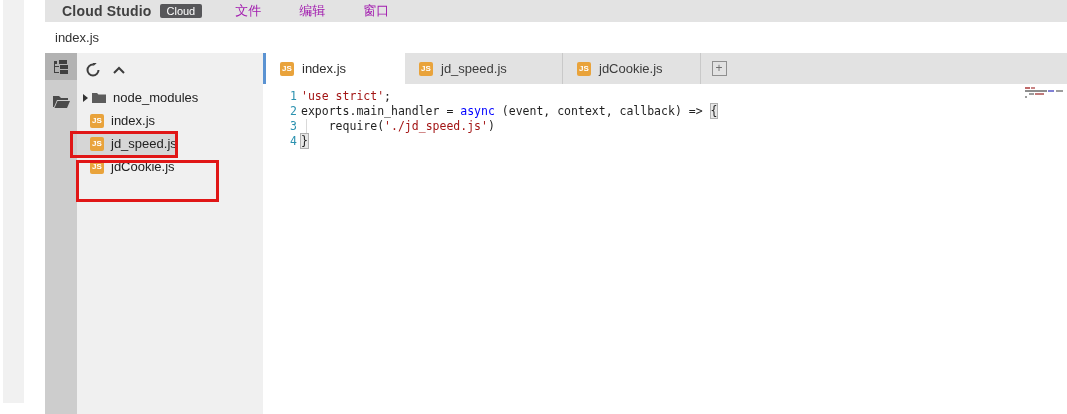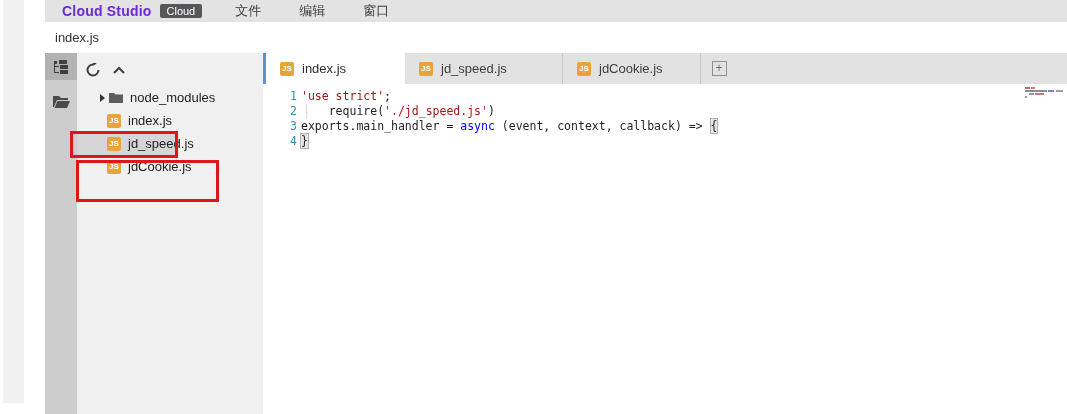--- a/index.html
+++ b/index.html
@@ -6,41 +6,41 @@
   html,body { background:#fff; }
   body { font-family:"Liberation Sans", sans-serif; width:1067px; height:414px; position:relative; overflow:hidden; }
 
   .root { position:absolute; inset:0; background:#fff; }
   .side-ghost { position:absolute; left:3px; top:0; width:21px; height:403px; background:#f1f1f1; }
 
   .app { position:absolute; left:45px; top:0; right:0; bottom:0; display:flex; flex-direction:column; }
 
   
   .menubar { height:22px; background:#e3e3e3; display:flex; align-items:center; padding-left:17px; flex:0 0 auto; }
-  .logo { font-size:14px; font-weight:bold; color:#6d28d9; letter-spacing:.2px; margin-right:8px; }
+  .logo { font-size:14px; font-weight:bold; color:#404040; letter-spacing:.2px; margin-right:8px; }
   .lite-badge { background:#57575a; color:#fff; font-size:11px; padding:1px 7px; border-radius:2px; margin-right:33px; }
-  .menu-item { font-size:13px; color:#404040; margin-right:38px; cursor:default;text-align:center; }
+  .menu-item { font-size:13px; color:#a21caf; margin-right:38px; cursor:default;text-align:center; }
 
   
   .crumbbar { height:31px; background:#fff; display:flex; align-items:center; padding-left:10px; flex:0 0 auto; }
   .crumb { font-size:13px; color:#333; }
 
   
   .content { flex:1; display:flex; min-height:0; }
 
   .activitybar { width:32px; background:#cdcdcd; flex:0 0 auto; }
   .act-icon { width:32px; height:27px; display:flex; align-items:center; justify-content:center; }
   .act-icon.selected { background:#b2b2b2; }
   .act-spacer { height:8px; }
 
   .explorer { width:186px; background:#f0f0f0; flex:0 0 auto; position:relative; }
   .exp-toolbar { height:33px; display:flex; align-items:center; padding-left:8px; gap:10px; }
   .tool-btn { width:16px; height:16px; display:flex; align-items:center; justify-content:center; cursor:pointer; }
 
-  .tree-row { height:23px; display:flex; align-items:center; font-size:13px; color:#222; cursor:pointer;padding-left:17px; }
+  .tree-row { height:23px; display:flex; align-items:center; font-size:13px; color:#222; cursor:pointer; }
   .tree-row .caret { width:0; height:0; border-left:5px solid #333; border-top:4px solid transparent; border-bottom:4px solid transparent; margin-left:6px; margin-right:4px; }
   .tree-row.selected { background:#d6d6d6; width:98px; }
   .tree-label { margin-left:7px; white-space:nowrap; }
 
   .js-badge { width:14px; height:14px; background:#e9a33b; border-radius:2px; color:#fff; font-size:8px; font-weight:bold; display:inline-flex; align-items:center; justify-content:center; flex:0 0 auto; }
   .tree-row .js-badge { margin-left:13px; }
 
   
   .editor { flex:1; display:flex; flex-direction:column; min-width:0; background:#fff; }
   .tabbar { height:31px; background:#e2e2e2; display:flex; flex:0 0 auto; }
@@ -176,22 +176,22 @@
         <div class="code-wrap">
           <div class="code-inner">
             <div class="gutter" style="color: rgb(43, 145, 175);">
                 <div class="ln">1</div>
                 <div class="ln">2</div>
                 <div class="ln">3</div>
                 <div class="ln">4</div>
               </div>
             <div class="code-lines">
                 <div class="cl"><span style="color: rgb(163, 21, 21);">'use strict'</span><span style="color: rgb(31, 31, 31);">;</span></div>
+                <div class="cl"><span style="color: rgb(31, 31, 31);">exports.main_handler = </span><span style="color: rgb(0, 0, 255);">async</span><span style="color: rgb(31, 31, 31);"> (event, context, callback) =&gt; </span><span class="cursor"></span><span class="match" style="color: rgb(31, 31, 31);">{</span></div>
                 <div class="cl"><span class="guide"></span><span style="color: rgb(31, 31, 31);">    require(</span><span style="color: rgb(163, 21, 21);">'./jd_speed.js'</span><span style="color: rgb(31, 31, 31);">)</span></div>
-                <div class="cl"><span style="color: rgb(31, 31, 31);">exports.main_handler = </span><span style="color: rgb(0, 0, 255);">async</span><span style="color: rgb(31, 31, 31);"> (event, context, callback) =&gt; </span><span class="cursor"></span><span class="match" style="color: rgb(31, 31, 31);">{</span></div>
                 <div class="cl"><span class="match" style="color: rgb(31, 31, 31);">}</span></div>
               </div>
           </div>
           <div class="minimap">
               <div class="mm-row" style="top: 0px; left: 0px; right: 0px;">
                 <div class="mm-seg" style="left: 0px; width: 5px; background: rgb(192, 106, 106);"></div>
                 <div class="mm-seg" style="left: 6px; width: 4px; background: rgb(201, 133, 133);"></div>
               </div>
               <div class="mm-row" style="top: 3px; left: 0px; right: 0px;">
                 <div class="mm-seg" style="left: 0px; width: 22px; background: rgb(141, 141, 141);"></div>

